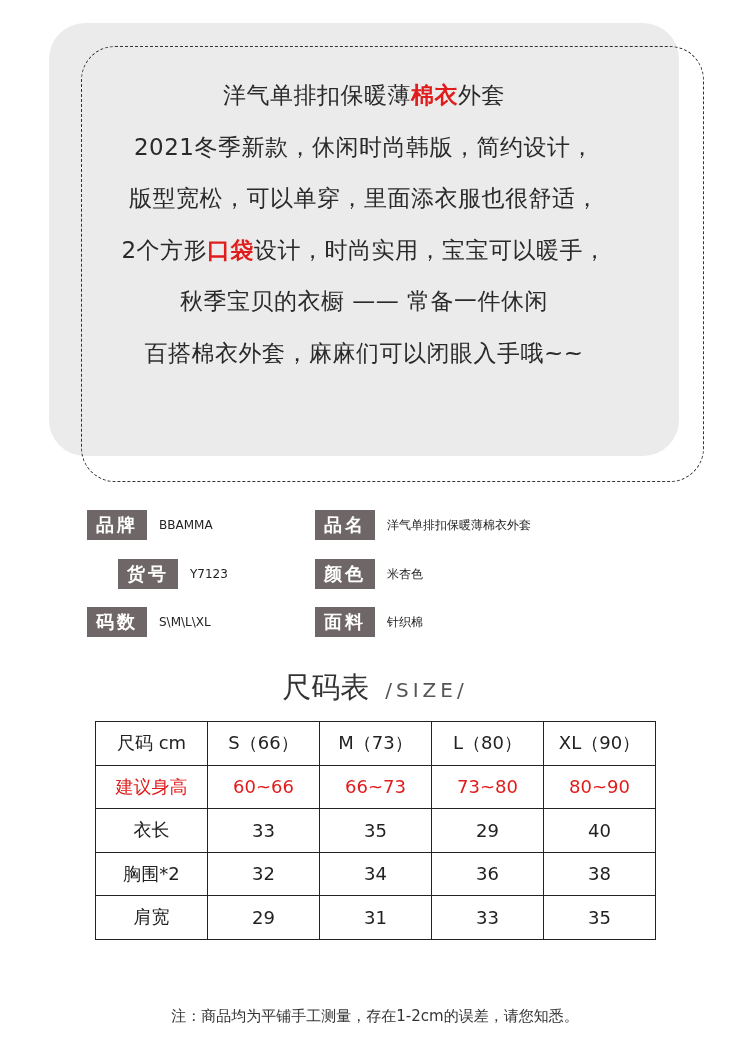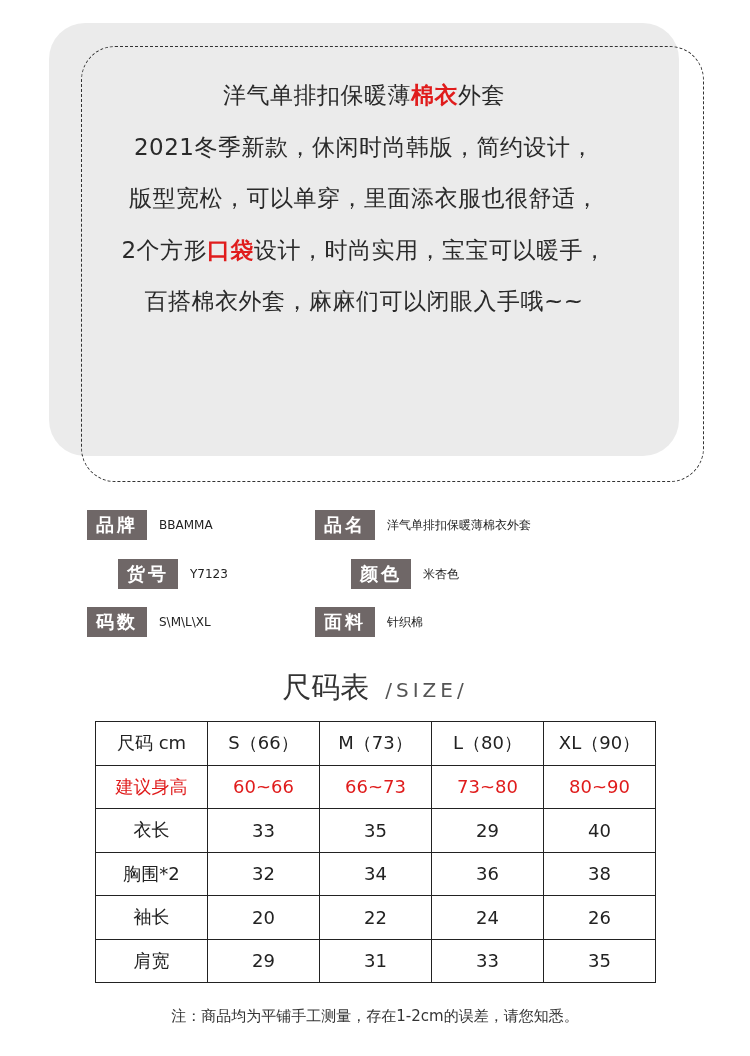--- a/index.html
+++ b/index.html
@@ -52,40 +52,41 @@
 </head>
 <body>
 
 <div class="intro-bg"></div>
 <div class="intro-dash"></div>
 <div class="intro-lines">
   <div class="intro-line"><span>洋气单排扣保暖薄</span><span class="hl">棉衣</span><span>外套</span></div>
   <div class="intro-line"><span>2021冬季新款，休闲时尚韩版，简约设计，</span></div>
   <div class="intro-line"><span>版型宽松，可以单穿，里面添衣服也很舒适，</span></div>
   <div class="intro-line"><span>2个方形</span><span class="hl">口袋</span><span>设计，时尚实用，宝宝可以暖手，</span></div>
+  <div class="intro-line"><span>秋季宝贝的衣橱 —— 常备一件休闲</span></div>
   <div class="intro-line"><span>百搭棉衣外套，麻麻们可以闭眼入手哦~~</span></div>
 </div>
 
 <div class="spec" style="left:87px; top:510px;">
   <span class="tag">品牌</span>
   <span class="val">BBAMMA</span>
 </div>
 <div class="spec" style="left:87px; top:559px;padding-left:31px;">
   <span class="tag">货号</span>
   <span class="val">Y7123</span>
 </div>
 <div class="spec" style="left:87px; top:607px;">
   <span class="tag">码数</span>
   <span class="val">S\M\L\XL</span>
 </div>
 <div class="spec" style="left:315px; top:510px;">
   <span class="tag">品名</span>
   <span class="val">洋气单排扣保暖薄棉衣外套</span>
 </div>
-<div class="spec" style="left:315px; top:559px;margin-left:36px;">
+<div class="spec" style="left:315px; top:559px;">
   <span class="tag">颜色</span>
   <span class="val">米杏色</span>
 </div>
 <div class="spec" style="left:315px; top:607px;">
   <span class="tag">面料</span>
   <span class="val">针织棉</span>
 </div>
 
 <div class="size-title">
   <span>尺码表</span><span class="en">/SIZE/</span>
@@ -115,27 +116,20 @@
     <td>40</td>
   </tr>
   <tr>
     <td>胸围*2</td>
     <td>32</td>
     <td>34</td>
     <td>36</td>
     <td>38</td>
   </tr>
   <tr>
-    <td>袖长</td>
-    <td>20</td>
-    <td>22</td>
-    <td>24</td>
-    <td>26</td>
-  </tr>
-  <tr>
     <td>肩宽</td>
     <td>29</td>
     <td>31</td>
     <td>33</td>
     <td>35</td>
   </tr>
 </tbody>
   </table>
 
 <div class="footnote">注：商品均为平铺手工测量，存在1-2cm的误差，请您知悉。</div>

